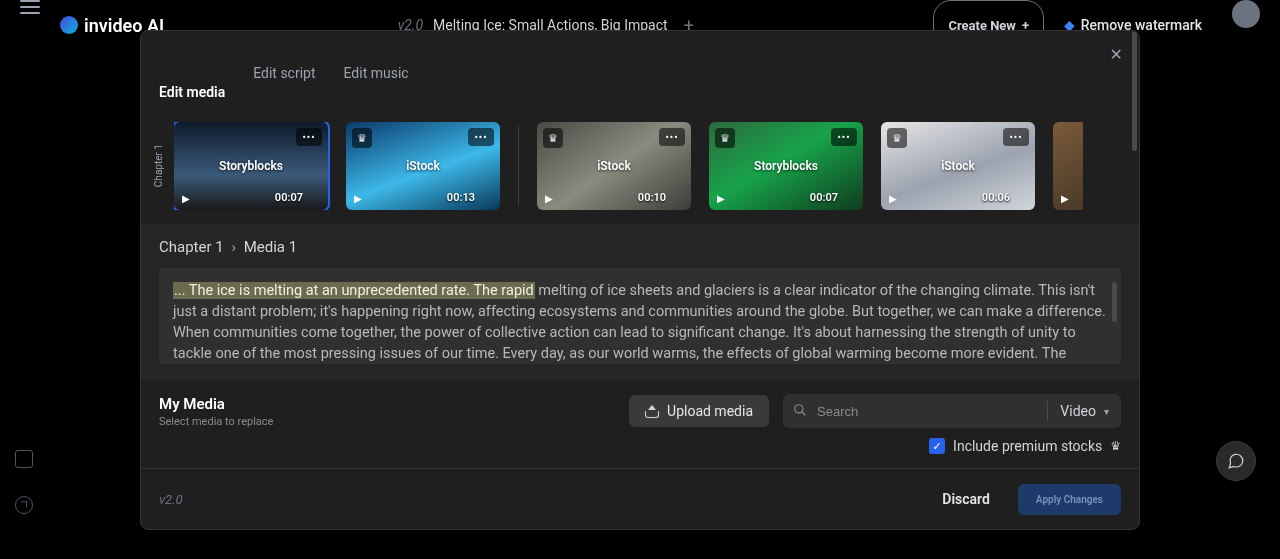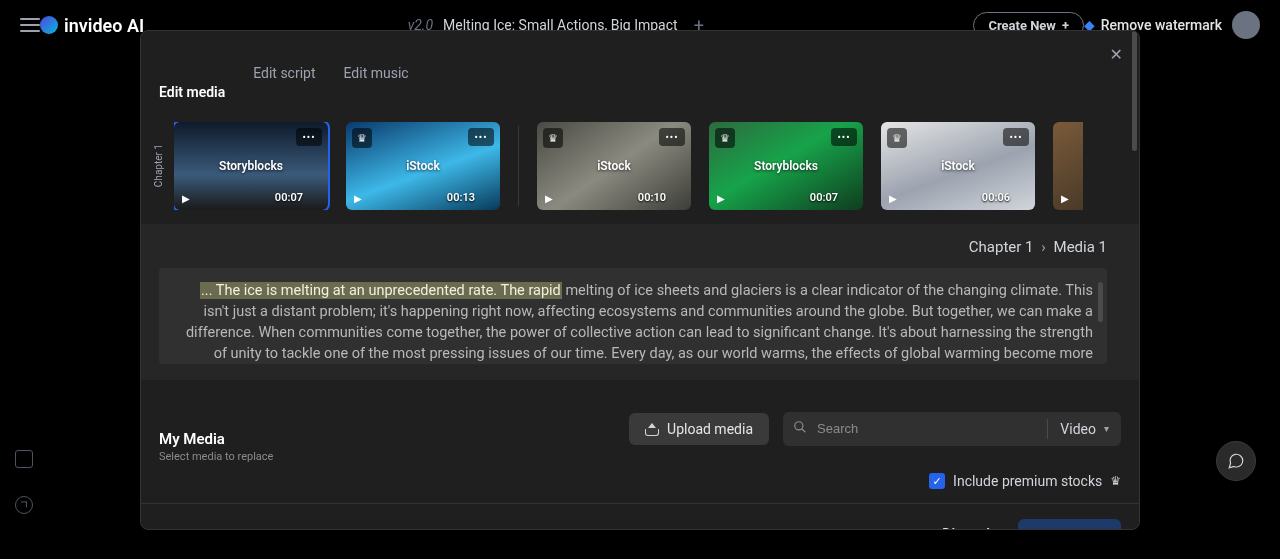--- a/index.html
+++ b/index.html
@@ -3,22 +3,22 @@
 <meta charset="utf-8">
 <style>
 * { box-sizing: border-box; margin: 0; padding: 0; }
 body {
   width: 1280px; height: 559px;
   background: #000; color: #e5e5e5;
   font-family: -apple-system, BlinkMacSystemFont, 'Segoe UI', Roboto, sans-serif;
   overflow: hidden; position: relative;
 }
 .topbar {
-  height: 50px; display: flex; align-items: center;
-  padding: 0 20px; color: #9ca3af;
+  height: 50px; display: flex; 
+  padding: 0 20px; gap: 20px; color: #9ca3af;
 }
 .hamburger { width: 20px; height: 14px; display:flex; flex-direction:column; justify-content:space-between; cursor:pointer;}
 .hamburger span { height:2px; background:#9ca3af; border-radius:1px;}
 .logo { display:flex; align-items:center; gap:6px; font-weight:600; font-size:18px; color:#fff;}
 .logo-icon { width:18px; height:18px; border-radius:50%; background: linear-gradient(135deg,#4f46e5,#06b6d4);}
 .top-center { flex:1; display:flex; align-items:center; justify-content:center; gap:10px; font-size:14px;}
 .version-top { color:#6b7280; font-style:italic;}
 .project-title { color:#d1d5db;}
 .plus-icon { color:#6b7280; font-size:18px; padding:0 6px; cursor:pointer;}
 .create-btn { border:1px solid #6b7280; border-radius:18px; padding:5px 14px; font-size:13px; color:#d1d5db; display:flex; align-items:center; gap:6px; cursor:pointer;font-weight:bold;}
@@ -53,33 +53,33 @@
 .divider { width:1px; height:80px; background:#3a3a3a; align-self:center;}
 .thumb.partial { width:30px; border-top-right-radius:0; border-bottom-right-radius:0;}
 
 .bg1{background:linear-gradient(180deg,#0e1a2b,#3b5a7a 60%,#1a1a1a);}
 .bg2{background:linear-gradient(160deg,#0a3a6b,#3db8e8 55%,#083a5a);}
 .bg3{background:linear-gradient(145deg,#4a4a44,#8a8a80 50%,#3d3d38);}
 .bg4{background:linear-gradient(150deg,#2d6a3f,#17a34a 45%,#0f3d1f);}
 .bg5{background:linear-gradient(160deg,#e5e5e5,#9ca3af 55%,#d1d5db);}
 .bg6{background:linear-gradient(150deg,#7a5a3a,#4a3a28);}
 
-.mid-panel { background:#262626; padding:14px 32px 16px 18px; position:relative;text-align:right;}
+.mid-panel { background:#262626; padding:14px 18px 16px 18px; position:relative;}
 .crumb { font-size:15px; color:#d1d5db; margin-bottom:12px;}
 .crumb .sep{ margin:0 4px; color:#9ca3af;}
 .script-box { background:#303030; border-radius:4px; padding:12px 14px; height:96px; overflow:hidden; font-size:14.5px; line-height:1.45; color:#b8b8b8; position:relative;}
 .script-box .hl { background:#6b6b50; color:#f0f0e0; padding:0 1px;}
 .script-scrollbar{position:absolute; right:4px; top:14px; width:5px; height:40px; background:#4b4b4b; border-radius:3px;}
 .panel-scrollbar{position:absolute; right:2px; top:8px; width:5px; height:120px; background:#4b4b4b; border-radius:3px;}
 .scroll-track{position:absolute; right:0; top:0; bottom:0; width:9px;}
 
 .lower { padding:14px 18px; display:flex; flex-direction:column; gap:10px; border-top:0px solid #333;}
 .lower-row { display:flex; align-items:center; gap:14px;}
 .mymedia { flex:1;}
-.mymedia h3 { font-size:15px; font-weight:600; color:#fff;margin-top:36px;}
+.mymedia h3 { font-size:15px; font-weight:600; color:#fff;}
 .mymedia p { font-size:11px; color:#8b8b8b; margin-top:2px;}
 .upload-btn { background:#3a3a3a; border-radius:6px; padding:8px 16px; display:flex; align-items:center; gap:8px; font-size:14px; color:#e5e5e5; cursor:pointer;}
 .upload-ico{width:14px;height:12px;position:relative;}
 .upload-ico::before{content:"";position:absolute;inset:0;border:1.5px solid #d1d5db;border-top:none;border-radius:0 0 3px 3px;height:6px;top:6px;}
 .upload-ico::after{content:"";position:absolute;left:50%;top:0;width:0;height:0;border-left:4px solid transparent;border-right:4px solid transparent;border-bottom:5px solid #d1d5db;transform:translateX(-50%);}
 .search-wrap { display:flex; align-items:center; background:#303030; border-radius:6px; height:34px; width:338px;}
 .search-ico{ padding:0 10px; color:#8b8b8b;}
 .search-input { flex:1; background:transparent; border:none; outline:none; color:#e5e5e5; font-size:13px;}
 .search-input::placeholder{color:#8b8b8b;}
 .type-sep{width:1px;height:20px;background:#4b4b4b;}

